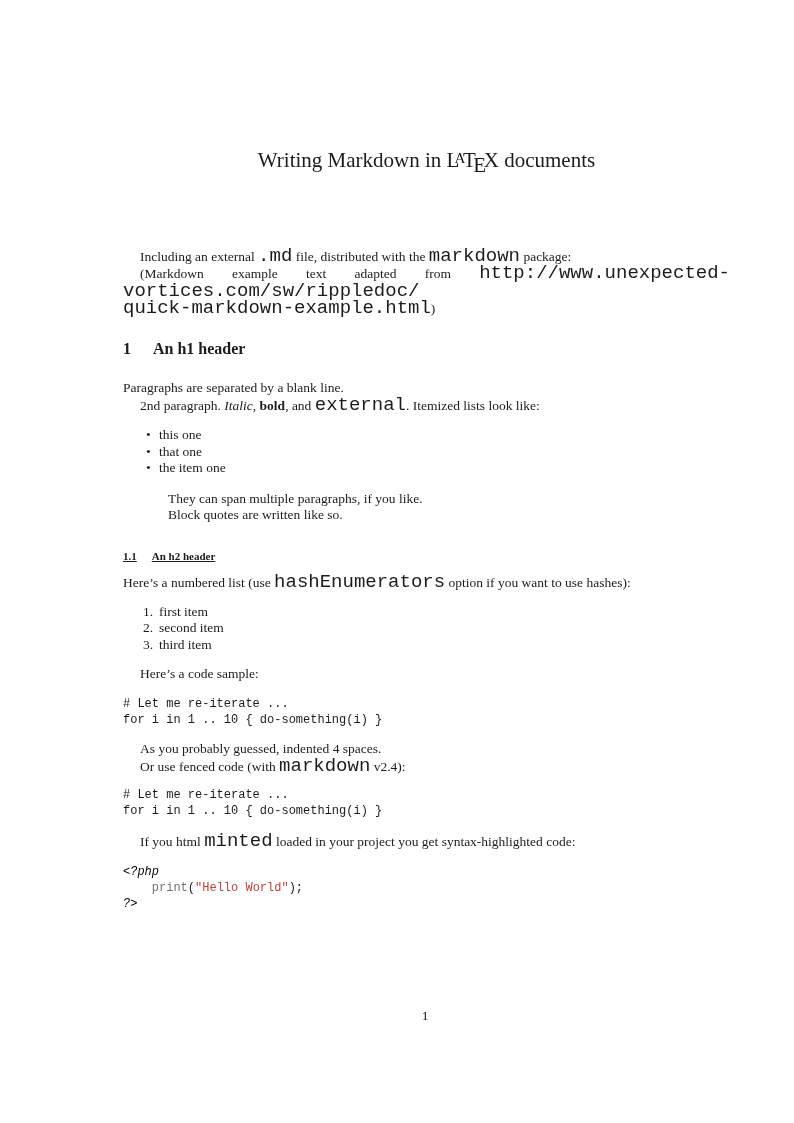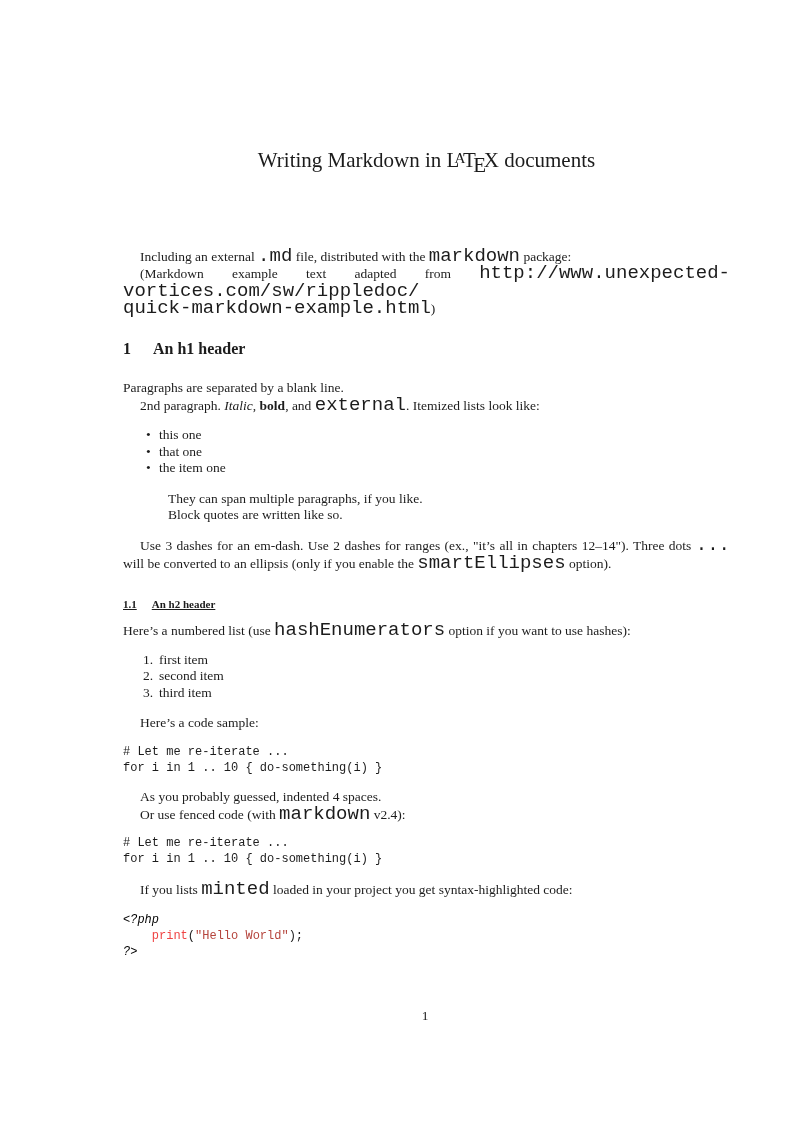--- a/index.html
+++ b/index.html
@@ -34,21 +34,21 @@
   .ol-row{padding-left:20px;}
   .ol-row .marker{width:16px;flex:none;}
   .bquote{margin:14px 0 0 45px;}
   pre.code{
     font-family:"Liberation Mono","DejaVu Sans Mono",monospace;
     font-size:12px;line-height:16px;white-space:pre-wrap;
     margin:13px 0 0 0;
   }
   pre.code.mt12{margin-top:12px;}
   .pt{color:#000000;font-style:italic;}
-  .kw{color:#ef4444;}
+  .kw{color:#737373;}
   .st{color:#b5443c;}
   .page-number{position:absolute;top:1008px;left:0;width:794px;text-align:center;font-size:13.5px;}
 </style>
 </head>
 <body>
 
 <div class="page">
   <div class="content">
 
     <div class="doc-title"><span>Writing Markdown in </span><span class="latex"><span>L</span><span class="lx-a">A</span><span>T</span><span class="lx-e">E</span><span>X</span></span><span> documents</span></div>
@@ -74,21 +74,20 @@
           <span class="marker">•</span>
           <span>the item one</span>
         </div>
     </div>
 
     <div class="bquote">
       <p>They can span multiple paragraphs, if you like.</p>
       <p>Block quotes are written like so.</p>
     </div>
 
-    <p class="indent just rich mt13"><span>Use 3 dashes for an em-dash. Use 2 dashes for ranges (ex., "it’s all in chapters 12–14"). Three dots </span><span class="m">...</span><span> will be converted to an ellipsis (only if you enable the </span><span class="m">smartEllipses</span><span> option).</span></p>
 
     <div class="h2"><span class="num">1.1</span><span>An h2 header</span></div>
 
     <p class="rich mt9"><span>Here’s a numbered list (use </span><span class="m">hashEnumerators</span><span> option if you want to use hashes):</span></p>
 
     <div class="olist">
       <div class="li ol-row">
           <span class="marker">1.</span>
           <span>first item</span>
         </div>
@@ -106,20 +105,20 @@
 
     <pre class="code"># Let me re-iterate ...
 for i in 1 .. 10 { do-something(i) }</pre>
 
     <p class="indent mt13">As you probably guessed, indented 4 spaces.</p>
     <p class="indent rich"><span>Or use fenced code (with </span><span class="m">markdown</span><span> v2.4):</span></p>
 
     <pre class="code mt12"># Let me re-iterate ...
 for i in 1 .. 10 { do-something(i) }</pre>
 
-    <p class="indent rich mt14"><span>If you lists </span><span class="m">minted</span><span> loaded in your project you get syntax-highlighted code:</span></p>
+    <p class="indent rich mt14"><span>If you html </span><span class="m">minted</span><span> loaded in your project you get syntax-highlighted code:</span></p>
 
     <pre class="code rich"><span class="pt">&lt;?php</span><br><span>    </span><span class="kw">print</span><span>(</span><span class="st">"Hello World"</span><span>);</span><br><span class="pt">?&gt;</span></pre>
 
   </div>
 
   <div class="page-number">1</div>
 </div>
 
 </body></html>

